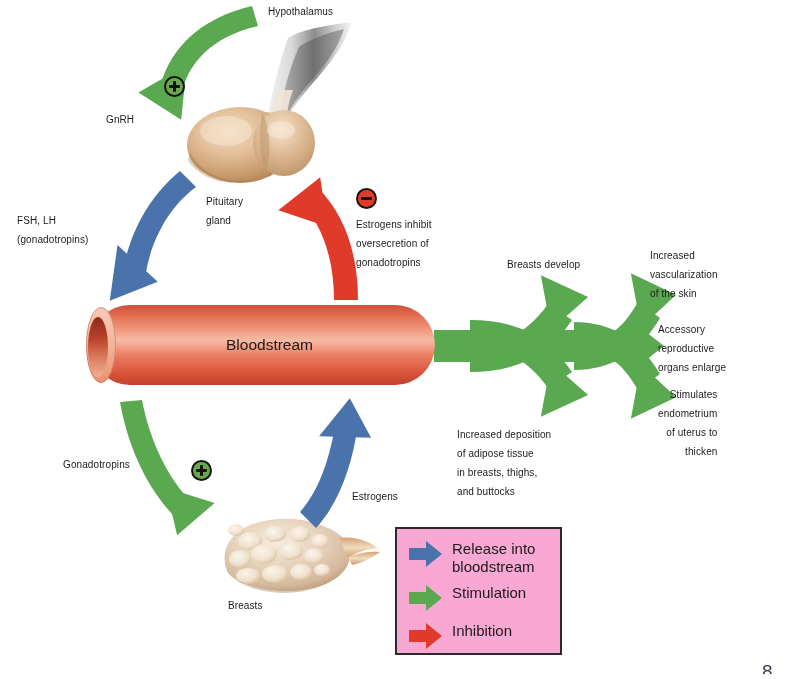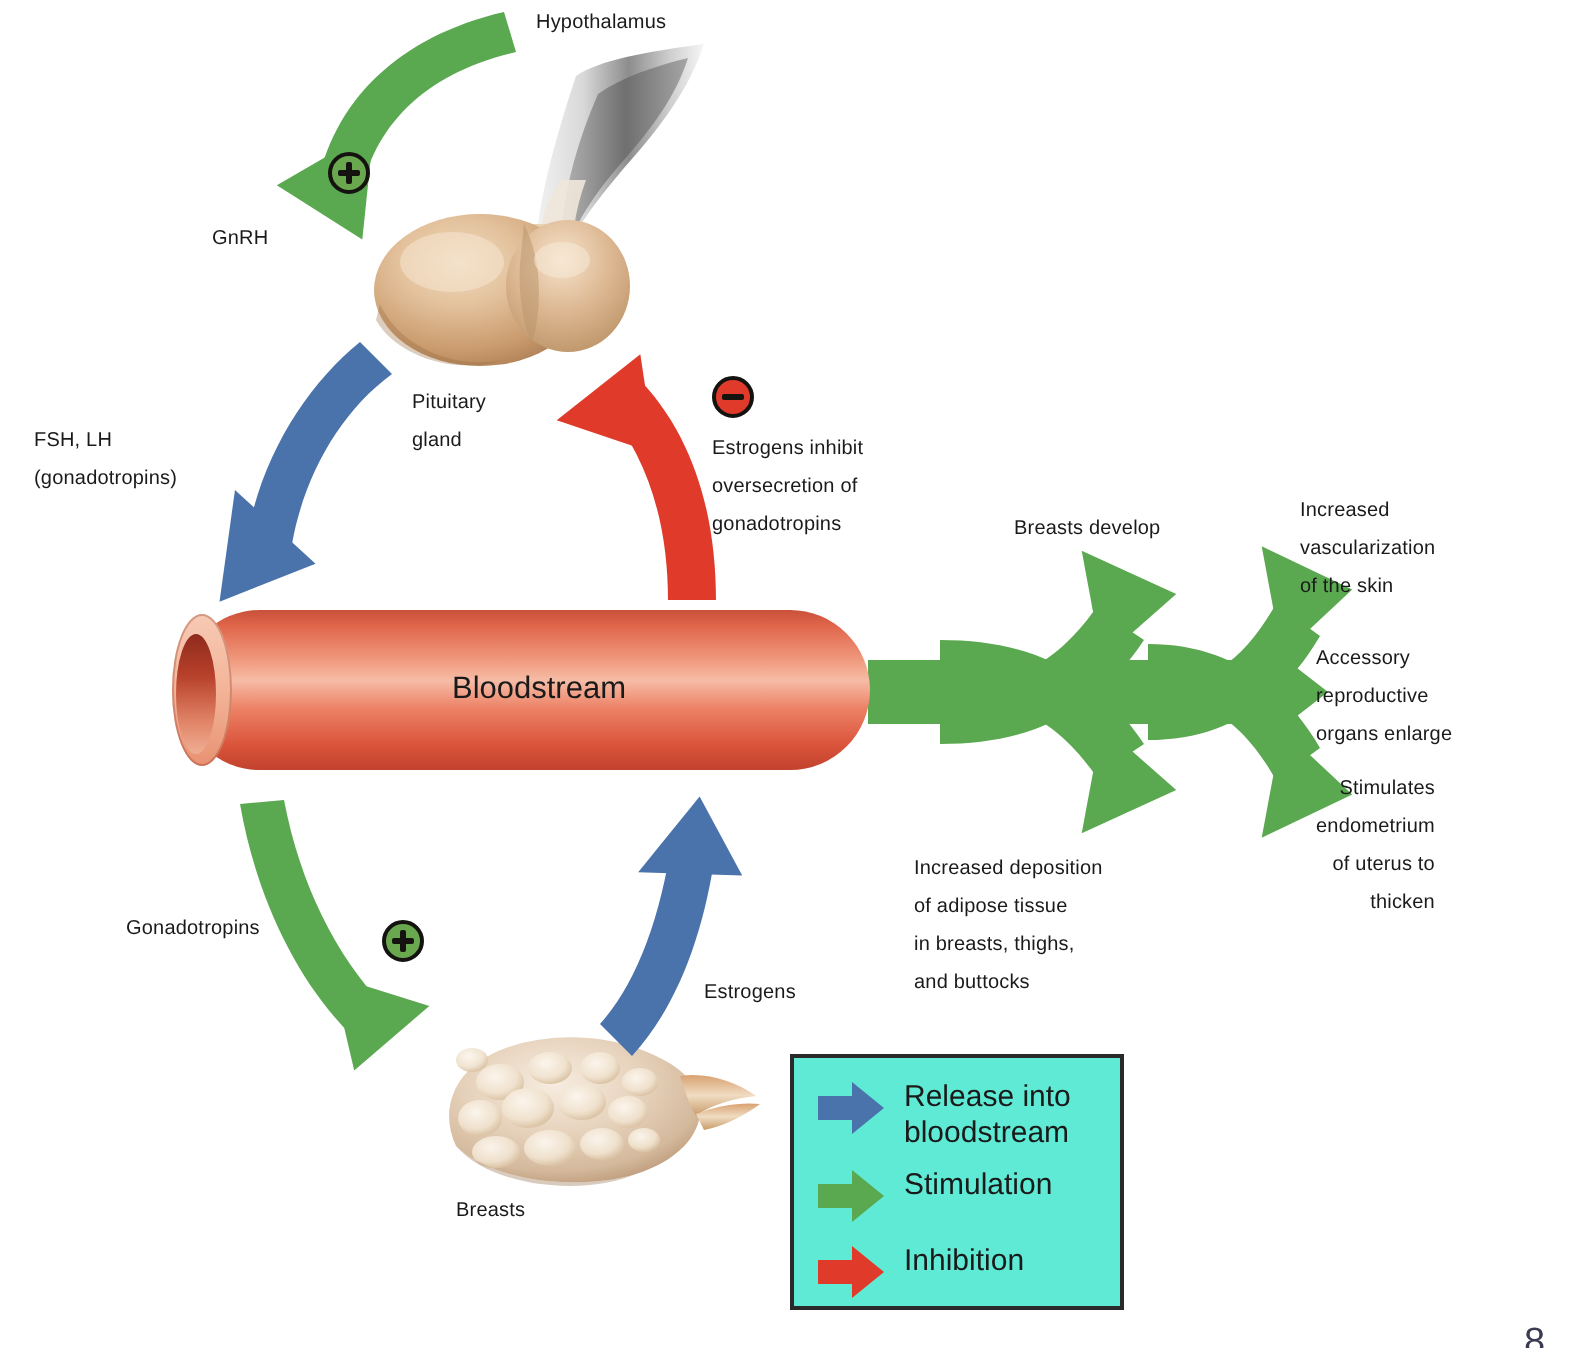--- a/index.html
+++ b/index.html
@@ -123,21 +123,21 @@
     top: 0; left: 4.3px; width: 2.4px; height: 11px;
   }
   
   #legend {
     position: absolute;
     left: 395px;
     top: 527px;
     width: 167px;
     height: 128px;
     border: 2px solid #2a2a2a;
-    background: #5eead4;
+    background: #f9a8d4;
     box-sizing: border-box;
   }
   #legend .row {
     position: absolute;
     left: 12px;
     display: flex;
     align-items: flex-start;
   }
   #legend .row .swatch {
     width: 33px;

